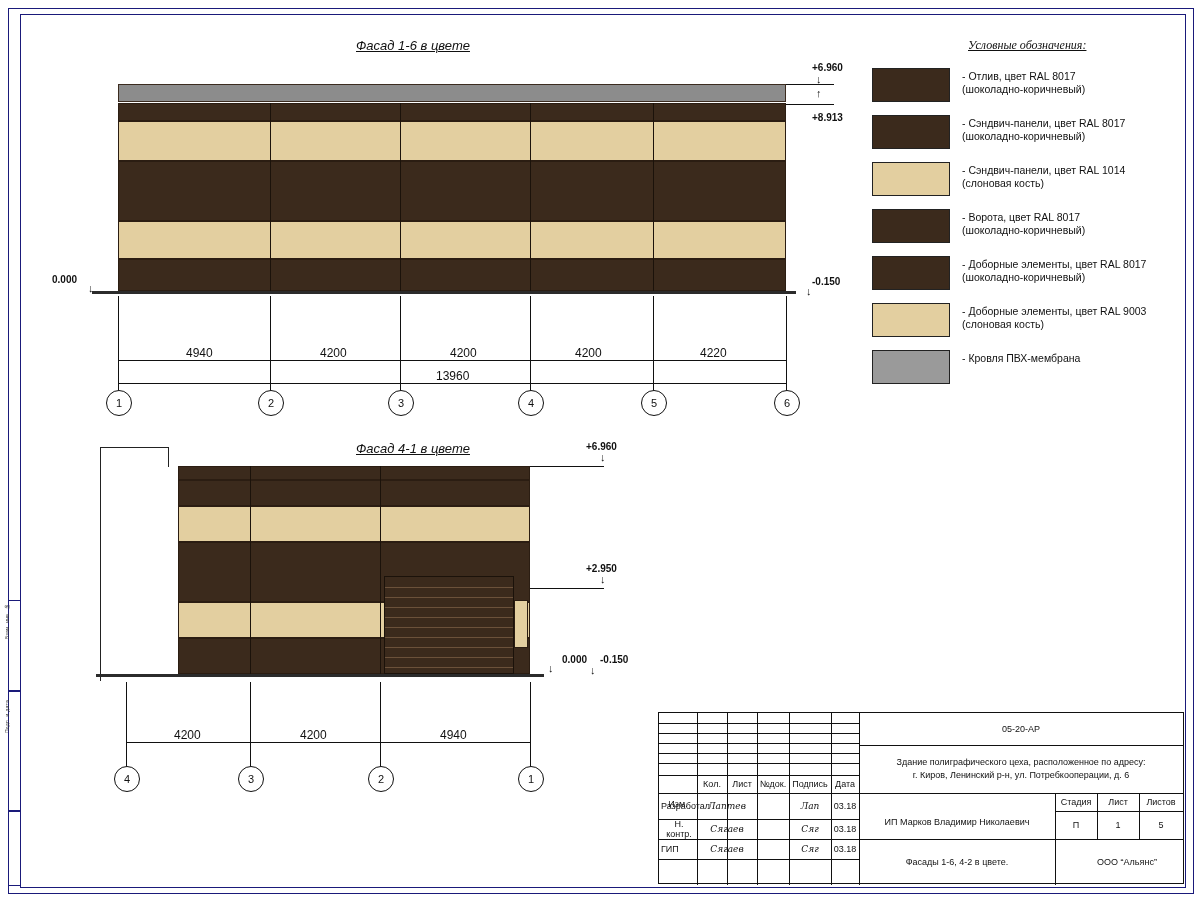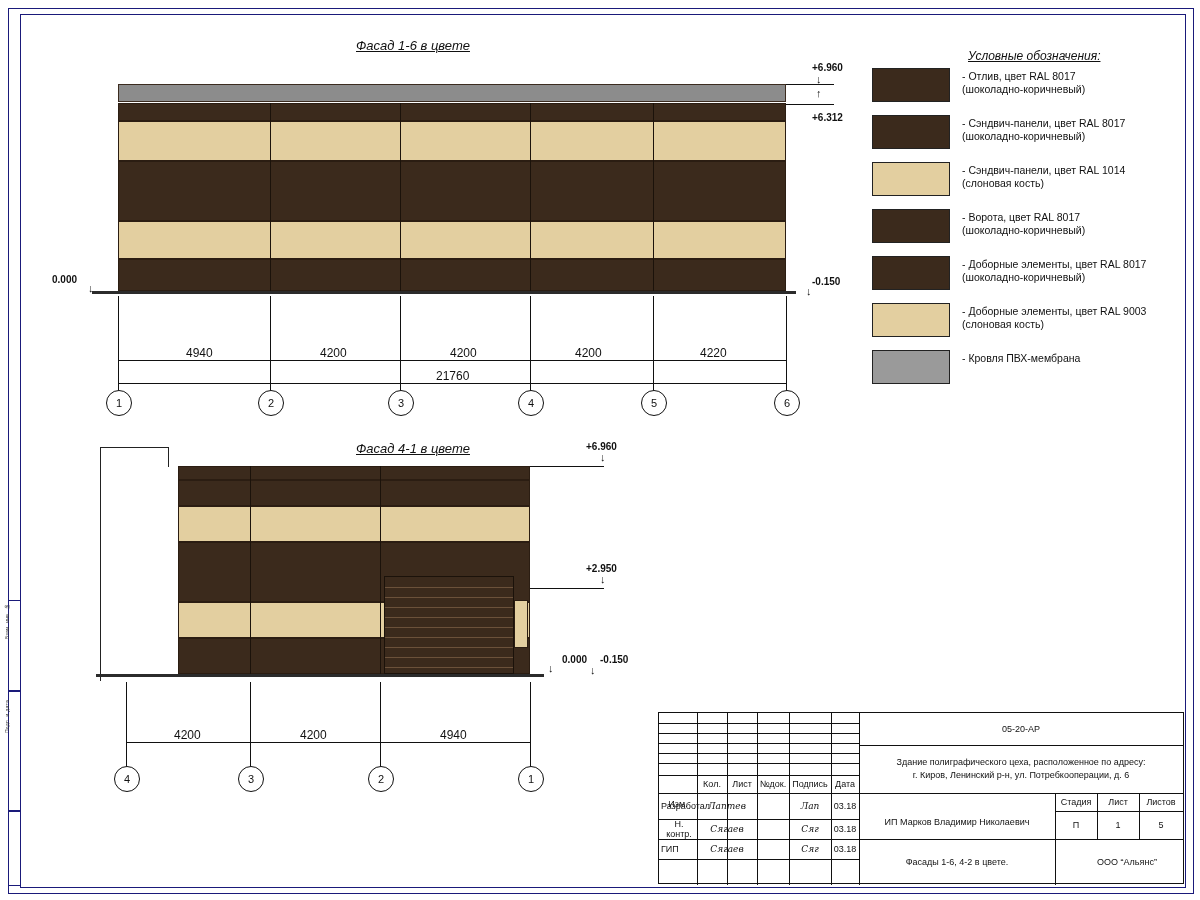--- a/index.html
+++ b/index.html
@@ -90,21 +90,21 @@
     <div class="vline" style="left:412px;top:19px;height:188px;"></div>
     <div class="vline" style="left:535px;top:19px;height:188px;"></div>
   </div>
 
   <div class="ground" style="left:92px;top:291px;width:704px;height:3px;"></div>
 
   <div class="lvl" style="left:812px;top:62px;">+6.960</div>
   <div class="lvlmark" style="left:816px;top:74px;">↓</div>
   <div class="dimline" style="left:786px;top:84px;width:48px;"></div>
 
-  <div class="lvl" style="left:812px;top:112px;">+6.312</div>
+  <div class="lvl" style="left:812px;top:112px;">+8.913</div>
   <div class="lvlmark" style="left:816px;top:88px;">↑</div>
   <div class="dimline" style="left:786px;top:104px;width:48px;"></div>
 
   <div class="lvl" style="left:52px;top:274px;">0.000</div>
   <div class="lvlmark" style="left:88px;top:283px;">↓</div>
   <div class="lvl" style="left:812px;top:276px;">-0.150</div>
   <div class="lvlmark" style="left:806px;top:286px;">↓</div>
 
   <div class="dimtick" style="left:118px;top:296px;height:108px;"></div>
   <div class="dimtick" style="left:270px;top:296px;height:108px;"></div>
@@ -114,30 +114,30 @@
   <div class="dimtick" style="left:786px;top:296px;height:108px;"></div>
 
   <div class="dimline" style="left:118px;top:360px;width:668px;"></div>
   <div class="dimline" style="left:118px;top:383px;width:668px;"></div>
 
   <div class="dimtext" style="left:186px;top:346px;">4940</div>
   <div class="dimtext" style="left:320px;top:346px;">4200</div>
   <div class="dimtext" style="left:450px;top:346px;">4200</div>
   <div class="dimtext" style="left:575px;top:346px;">4200</div>
   <div class="dimtext" style="left:700px;top:346px;">4220</div>
-  <div class="dimtext" style="left:436px;top:369px;">21760</div>
+  <div class="dimtext" style="left:436px;top:369px;">13960</div>
 
   <div class="axisnum" style="left:106px;top:390px;">1</div>
   <div class="axisnum" style="left:258px;top:390px;">2</div>
   <div class="axisnum" style="left:388px;top:390px;">3</div>
   <div class="axisnum" style="left:518px;top:390px;">4</div>
   <div class="axisnum" style="left:641px;top:390px;">5</div>
   <div class="axisnum" style="left:774px;top:390px;">6</div>
 
-  <div class="legend-title" style="left:968px;top:49px;">Условные обозначения:</div>
+  <div class="legend-title" style="left:968px;top:38px;font-family:Liberation Serif, serif;">Условные обозначения:</div>
 
   <div class="legend">
     <div class="legrow">
       <div class="swatch" style="background:#3b2a1c;"></div>
       <div class="legtext">- Отлив, цвет RAL 8017
 (шоколадно-коричневый)</div>
     </div>
     <div class="legrow">
       <div class="swatch" style="background:#3b2a1c;"></div>
       <div class="legtext">- Сэндвич-панели, цвет RAL 8017

